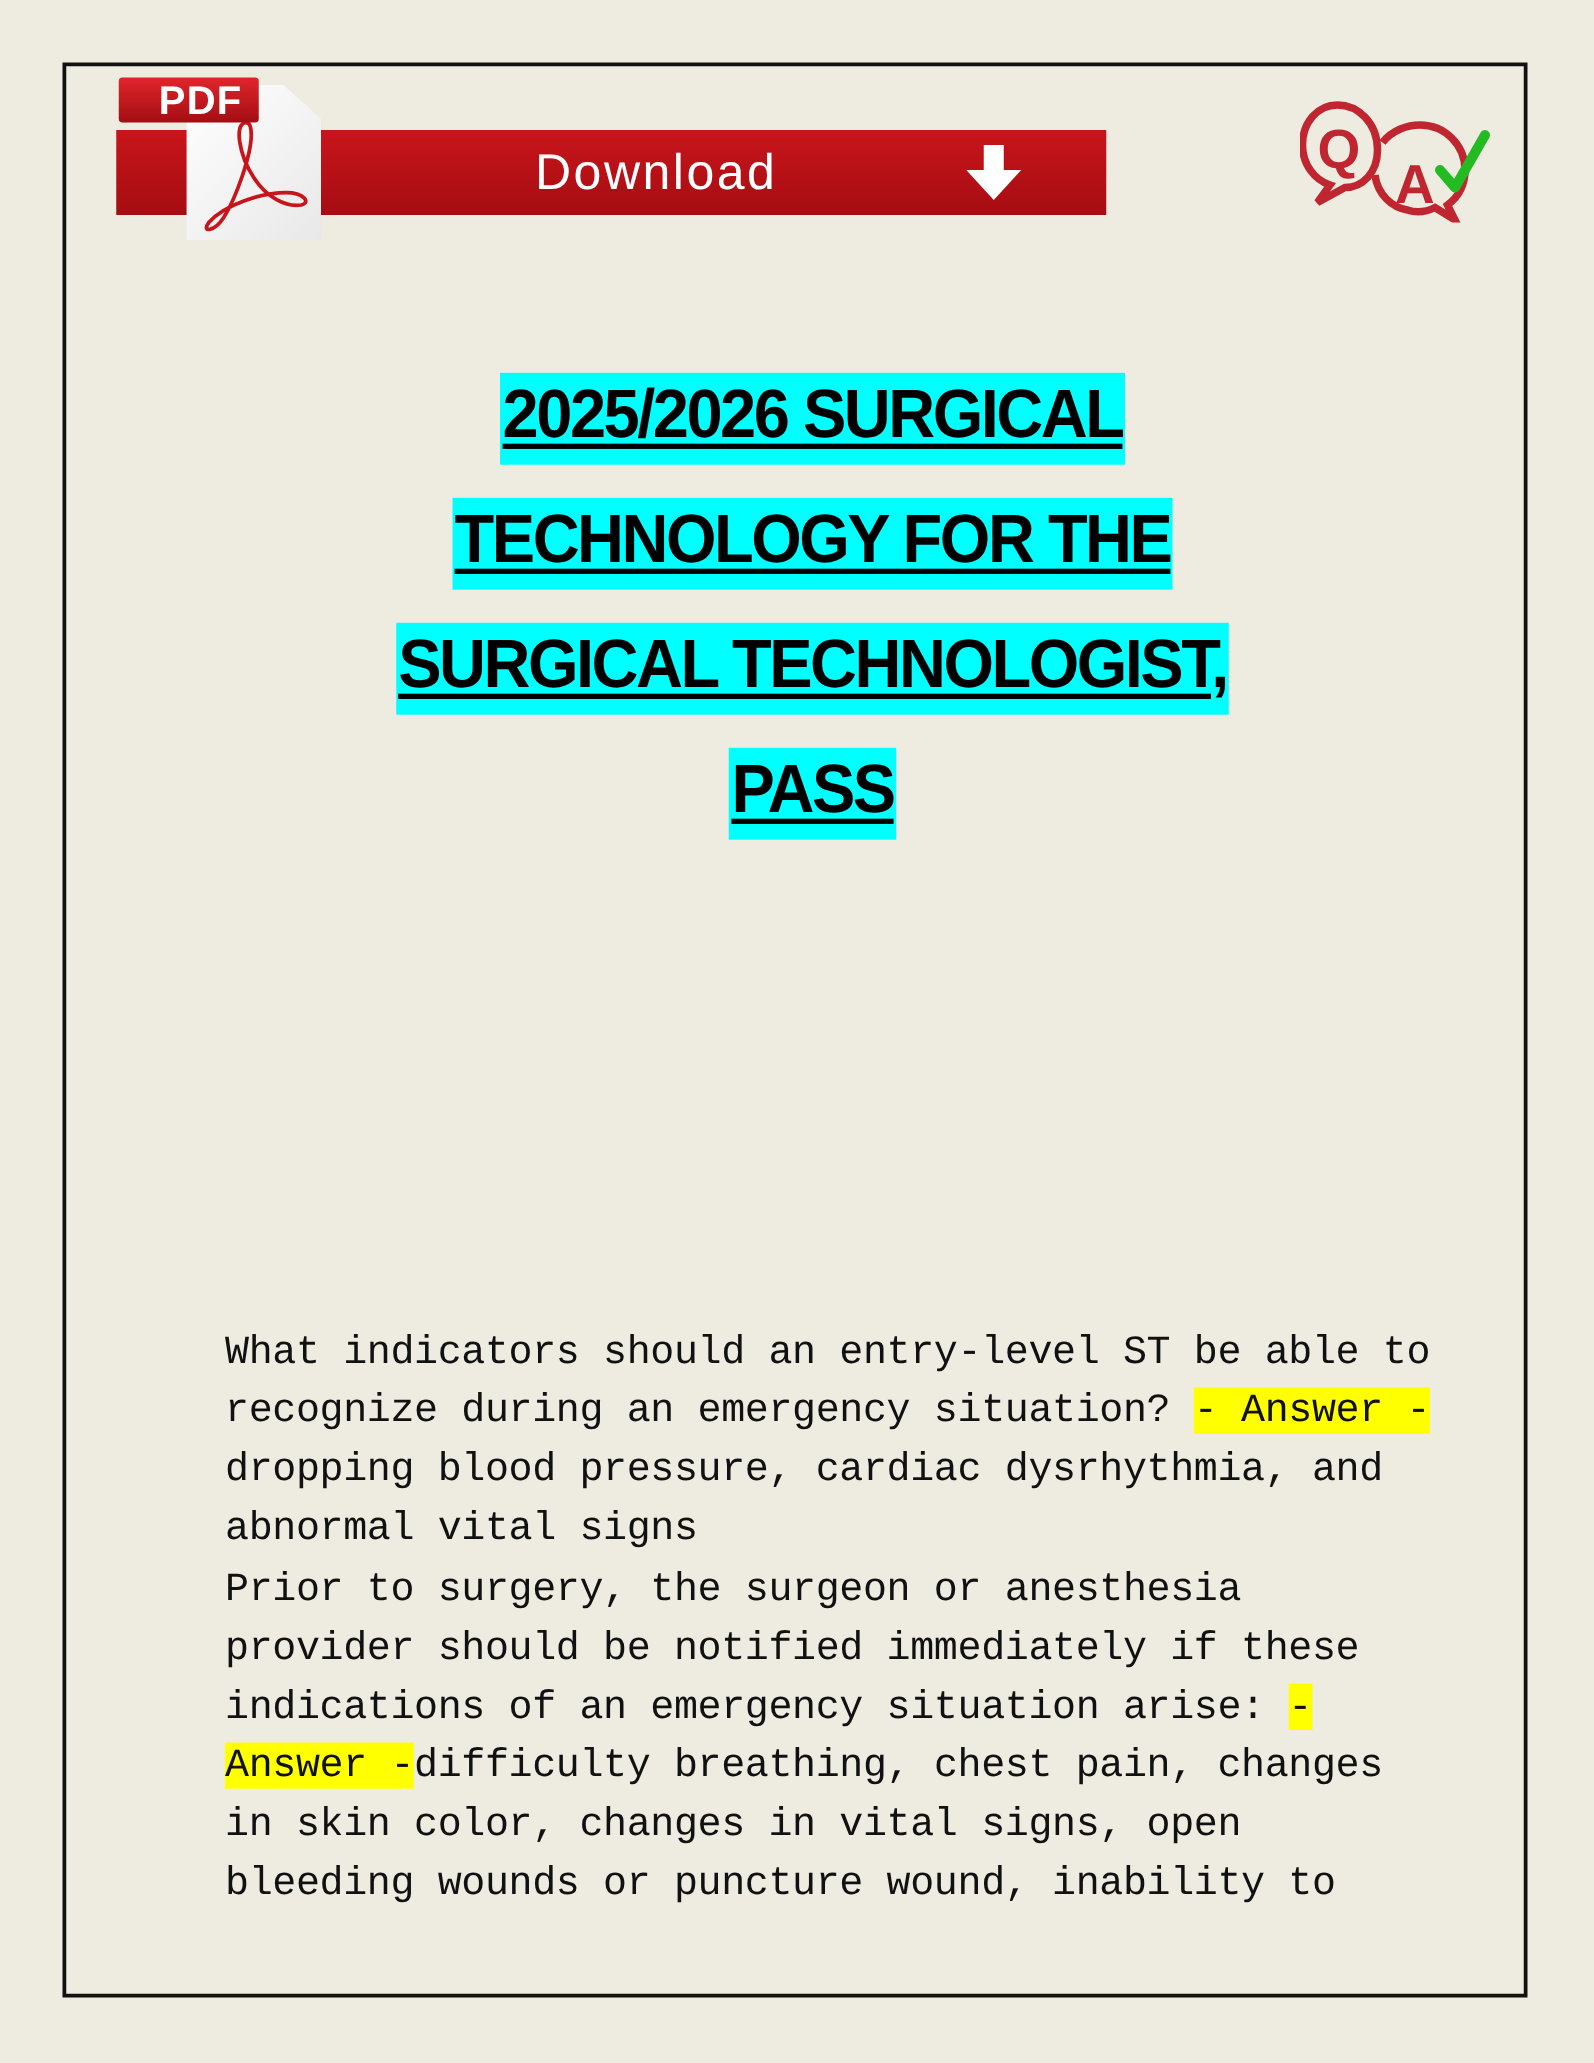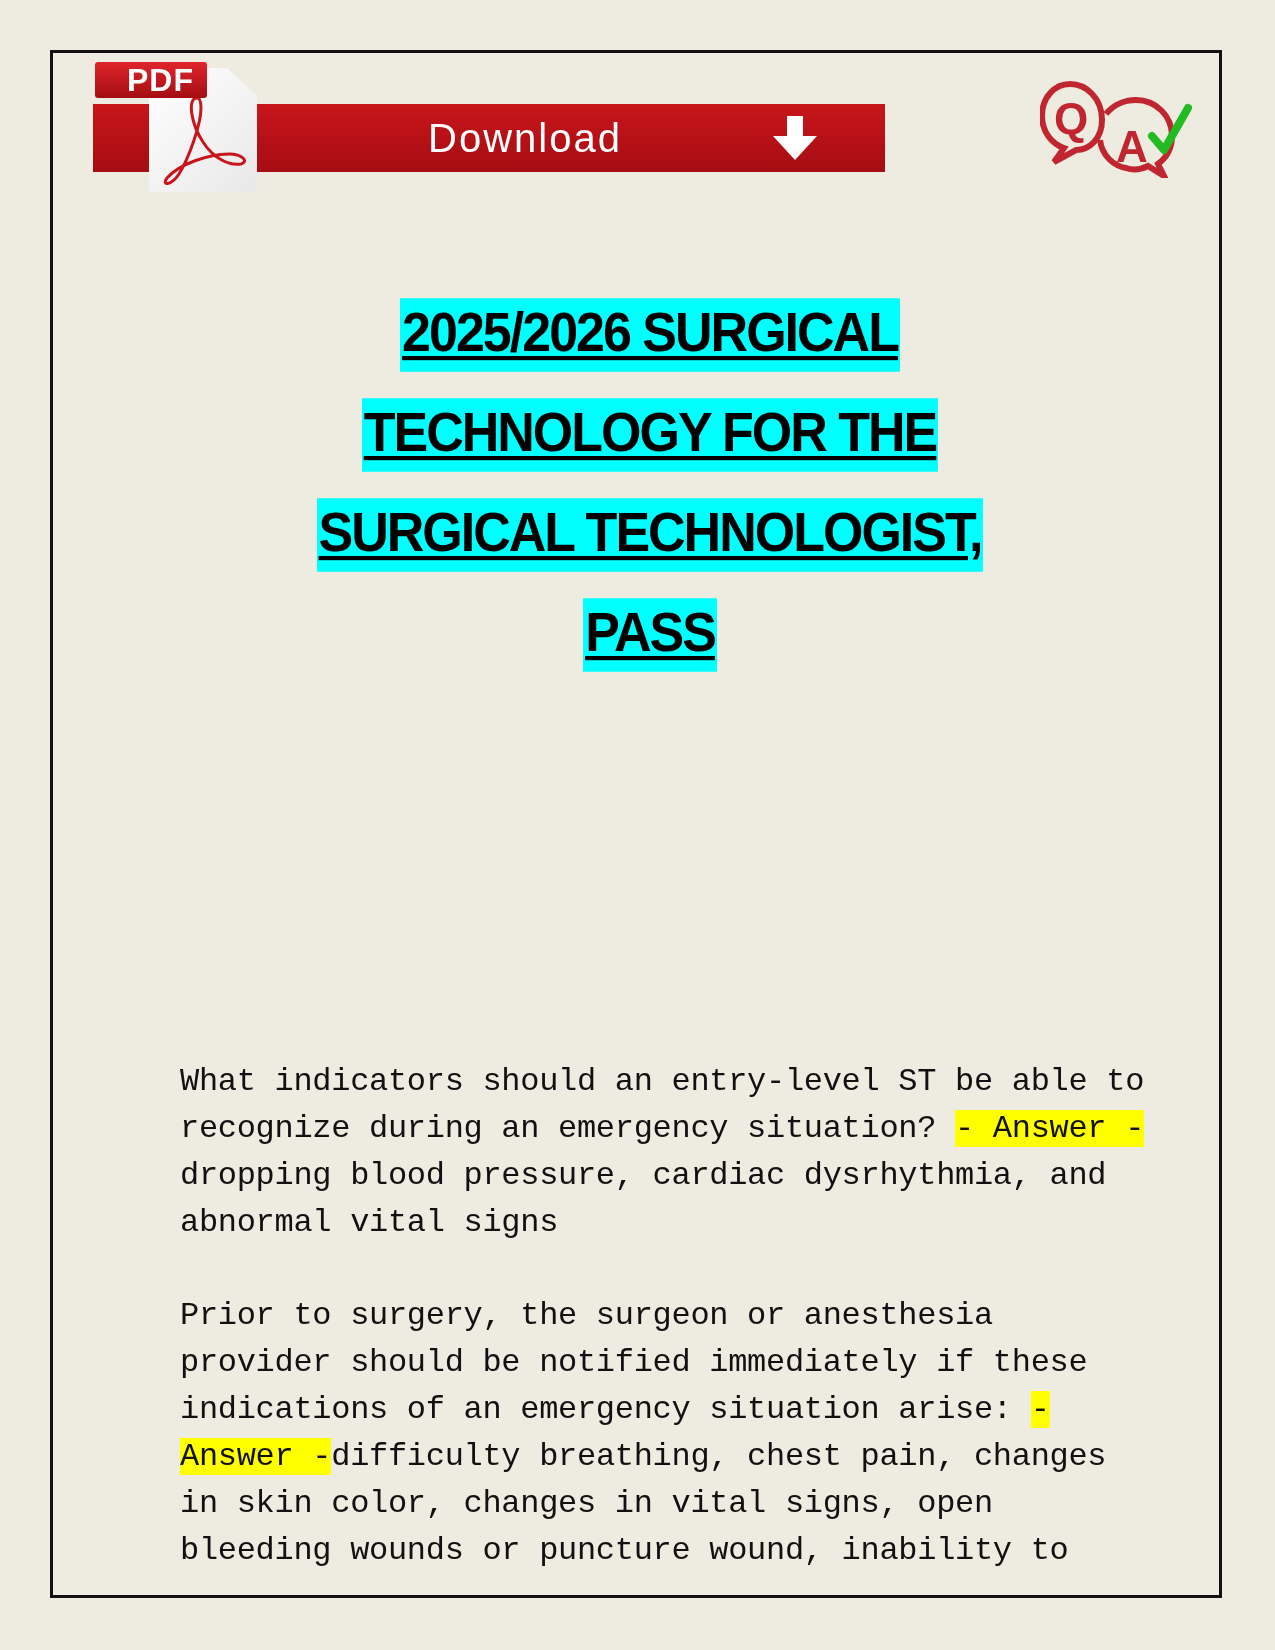--- a/index.html
+++ b/index.html
@@ -142,15 +142,15 @@
   <div class="title-line"><span>2025/2026 SURGICAL</span></div>
   <div class="title-line"><span>TECHNOLOGY FOR THE</span></div>
   <div class="title-line"><span>SURGICAL TECHNOLOGIST,</span></div>
   <div class="title-line"><span>PASS</span></div>
 </div>
 
 <div class="qa-block" style="top:1058px;">
   <span>What indicators should an entry-level ST be able to recognize during an emergency situation? </span><span class="hl">- Answer -</span><span>dropping blood pressure, cardiac dysrhythmia, and abnormal vital signs</span>
 </div>
 
-<div class="qa-block" style="top:1292px;">
+<div class="qa-block" style="top:1248px;">
   <span>Prior to surgery, the surgeon or anesthesia provider should be notified immediately if these indications of an emergency situation arise: </span><span class="hl">- Answer -</span><span>difficulty breathing, chest pain, changes in skin color, changes in vital signs, open bleeding wounds or puncture wound, inability to</span>
 </div>
 
 </body></html>

